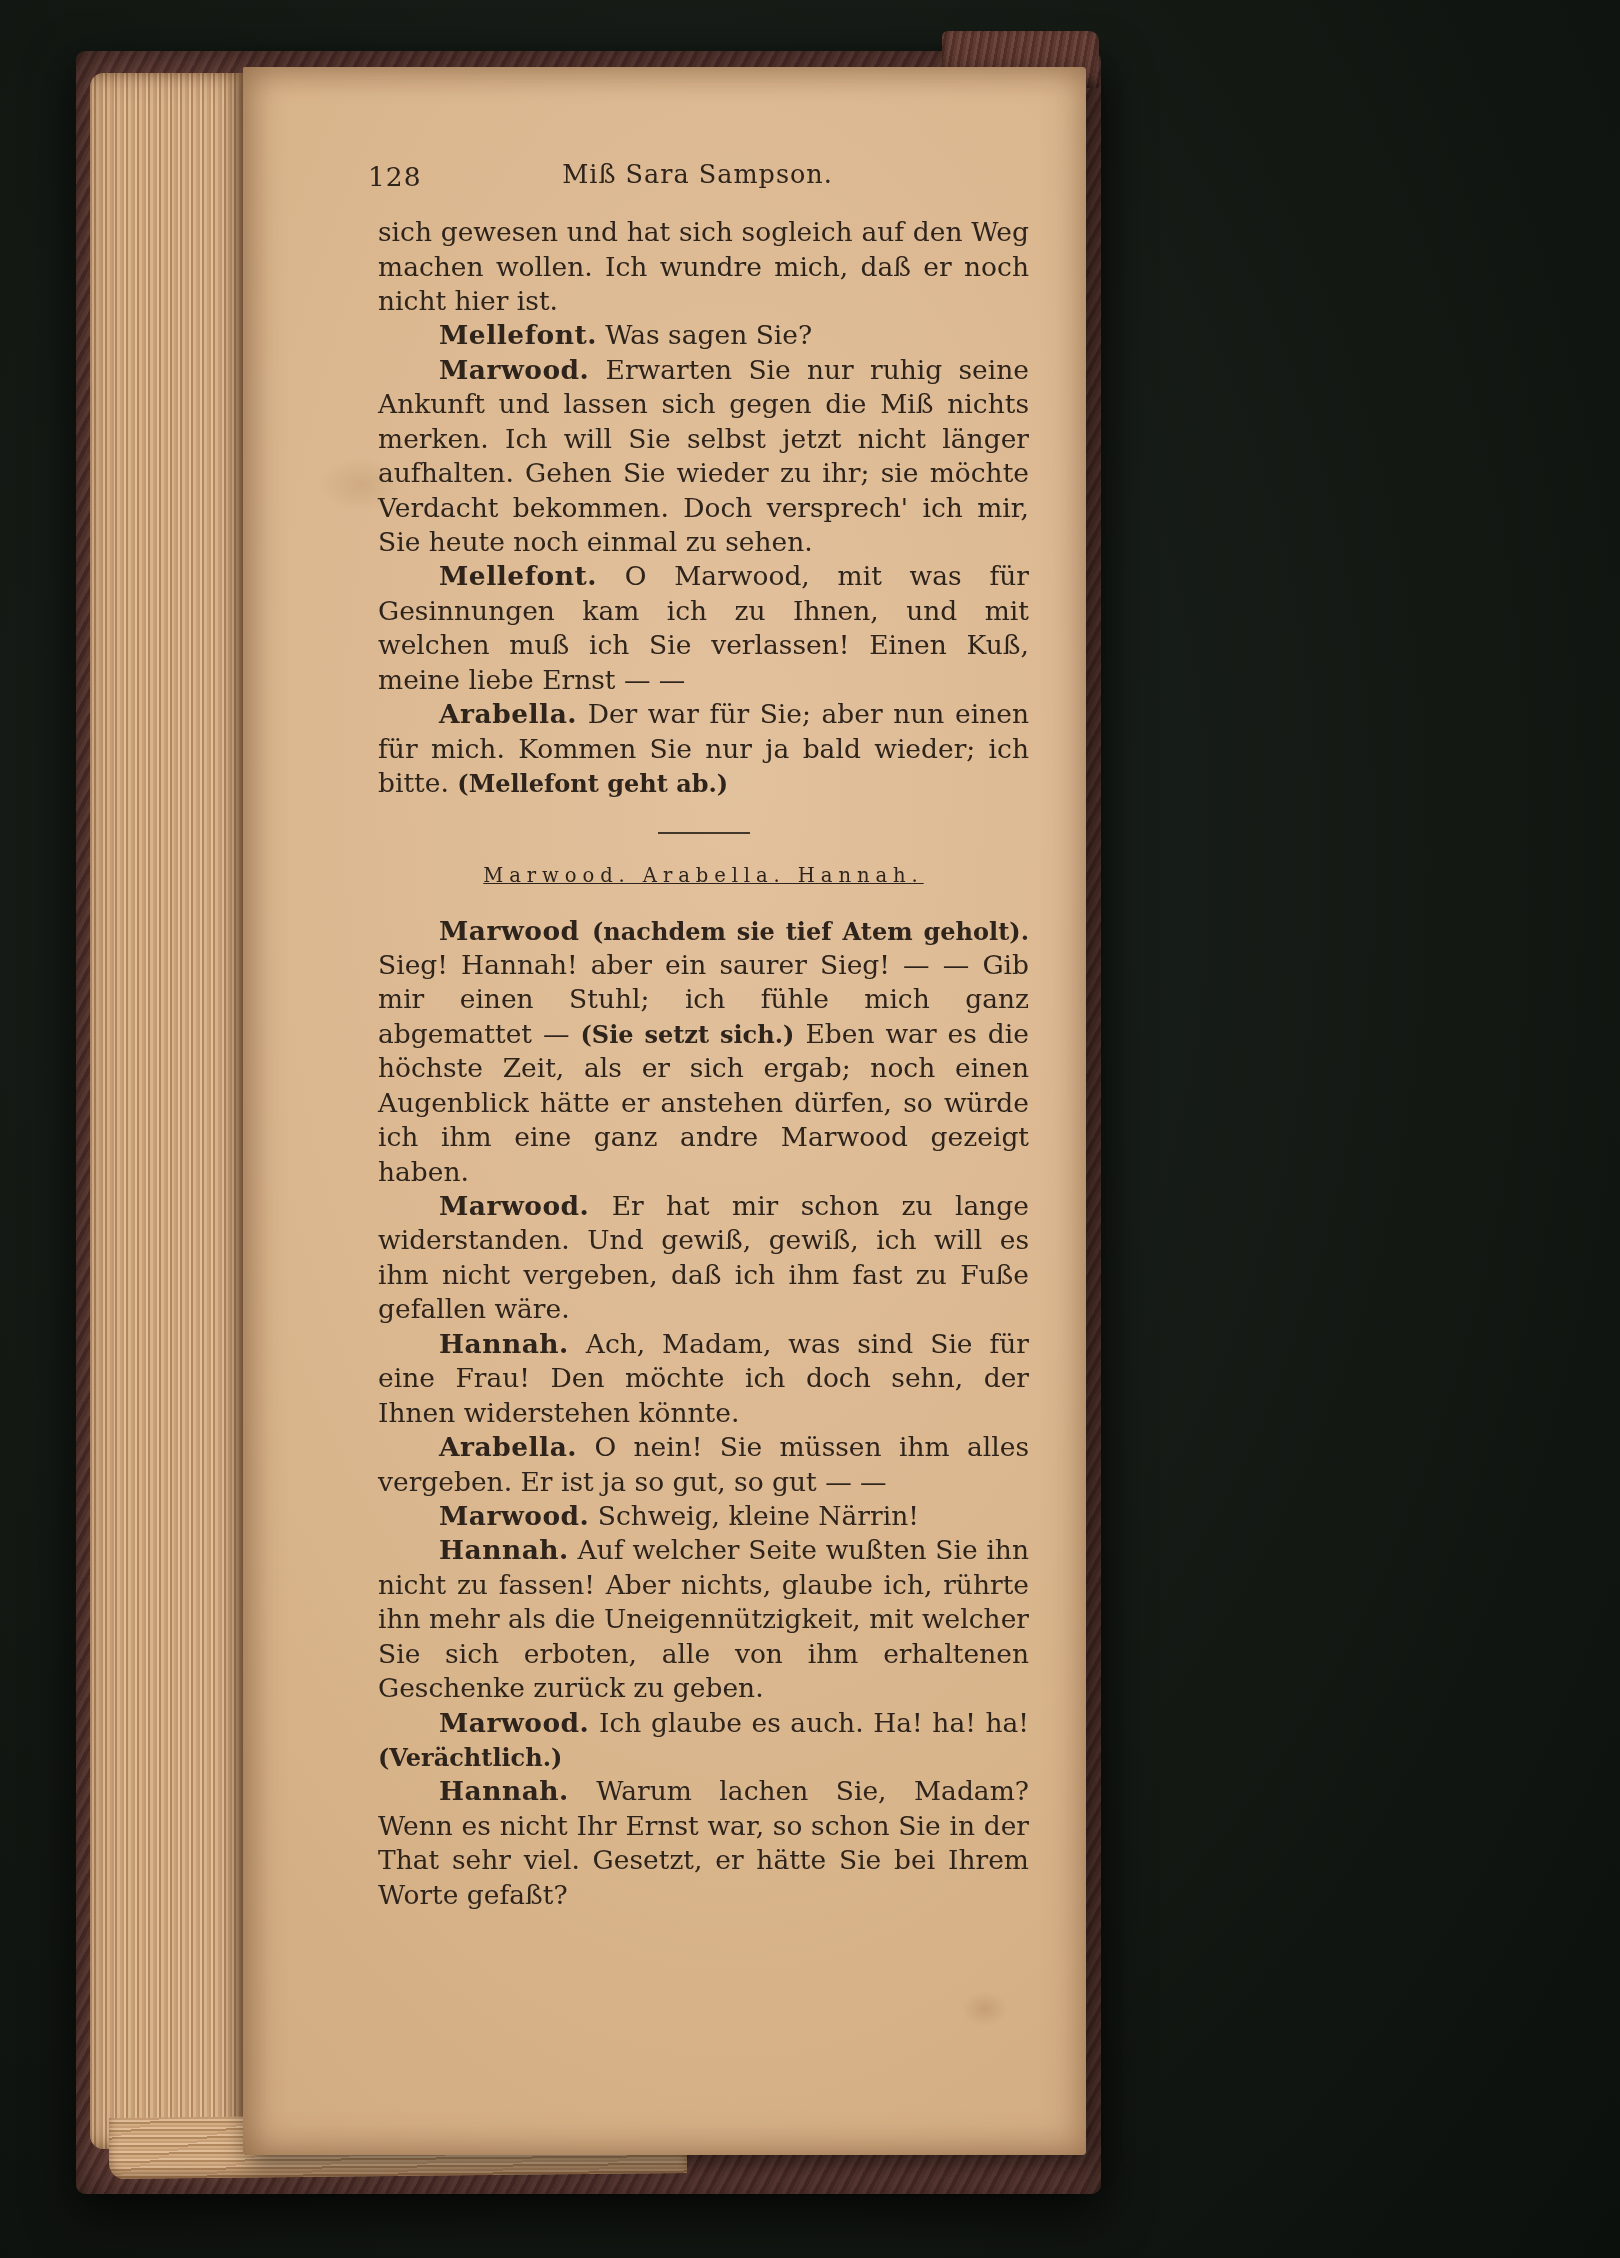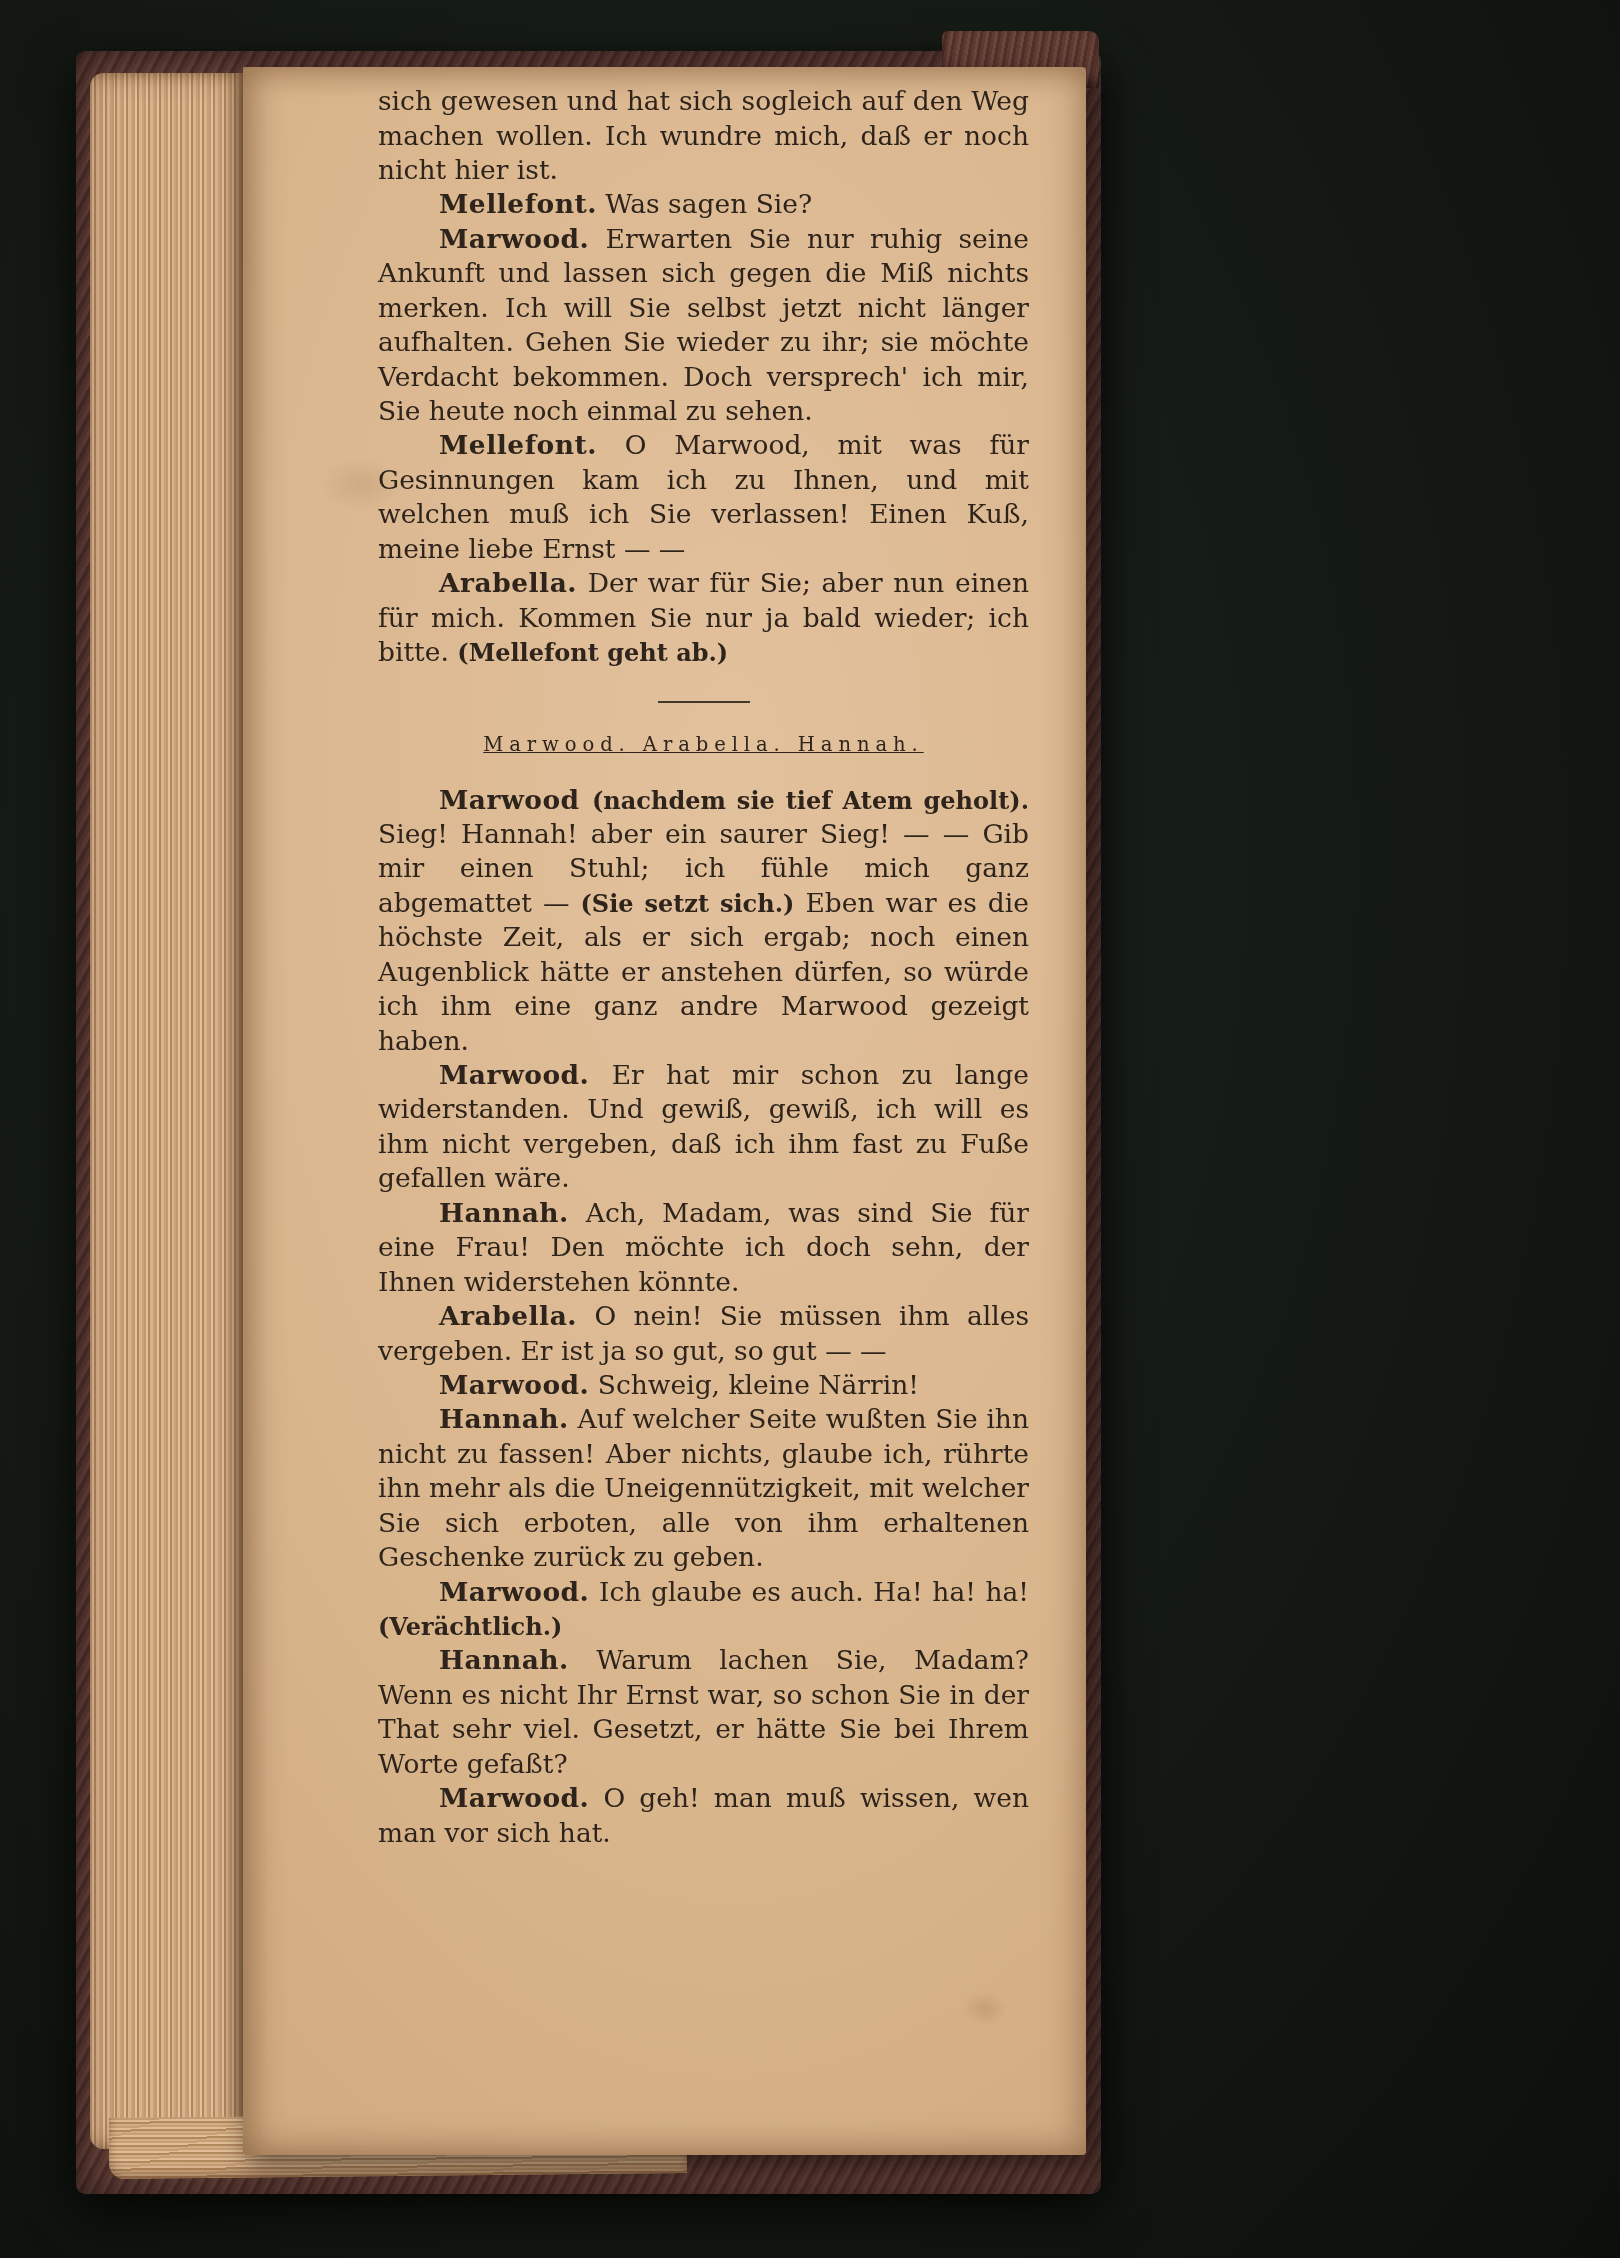--- a/index.html
+++ b/index.html
@@ -68,34 +68,37 @@
 </head>
 <body>
 
 <div class="book">
   <div class="cover"></div>
   <div class="cover-corner"></div>
   <div class="page-stack"></div>
   <div class="page-stack-bottom"></div>
   <div class="page">
     <div class="page-inner">
+      <div class="page-header">
+        <span class="page-number">128</span>
+        <div class="running-title">Miß Sara Sampson.</div>
+      </div>
       <div class="text-body">
           <p class="no-indent"><span class="text">sich gewesen und hat sich sogleich auf den Weg machen wollen. Ich wundre mich, daß er noch nicht hier ist.</span></p>
           <p><span class="speaker">Mellefont.</span><span class="text"> Was sagen Sie?</span></p>
           <p><span class="speaker">Marwood.</span><span class="text"> Erwarten Sie nur ruhig seine Ankunft und lassen sich gegen die Miß nichts merken. Ich will Sie selbst jetzt nicht länger aufhalten. Gehen Sie wieder zu ihr; sie möchte Verdacht bekommen. Doch versprech' ich mir, Sie heute noch einmal zu sehen.</span></p>
           <p><span class="speaker">Mellefont.</span><span class="text"> O Marwood, mit was für Gesinnungen kam ich zu Ihnen, und mit welchen muß ich Sie verlassen! Einen Kuß, meine liebe Ernst — —</span></p>
           <p><span class="speaker">Arabella.</span><span class="text"> Der war für Sie; aber nun einen für mich. Kommen Sie nur ja bald wieder; ich bitte. </span><span class="stage">(Mellefont geht ab.)</span></p>
           <div class="separator"></div>
           <div class="character-line">Marwood. Arabella. Hannah.</div>
           <p><span class="speaker">Marwood </span><span class="stage">(nachdem sie tief Atem geholt).</span><span class="text"> Sieg! Hannah! aber ein saurer Sieg! — — Gib mir einen Stuhl; ich fühle mich ganz abgemattet — </span><span class="stage">(Sie setzt sich.)</span><span class="text"> Eben war es die höchste Zeit, als er sich ergab; noch einen Augenblick hätte er anstehen dürfen, so würde ich ihm eine ganz andre Marwood gezeigt haben.</span></p>
           <p><span class="speaker">Marwood.</span><span class="text"> Er hat mir schon zu lange widerstanden. Und gewiß, gewiß, ich will es ihm nicht vergeben, daß ich ihm fast zu Fuße gefallen wäre.</span></p>
           <p><span class="speaker">Hannah.</span><span class="text"> Ach, Madam, was sind Sie für eine Frau! Den möchte ich doch sehn, der Ihnen widerstehen könnte.</span></p>
           <p><span class="speaker">Arabella.</span><span class="text"> O nein! Sie müssen ihm alles vergeben. Er ist ja so gut, so gut — —</span></p>
           <p><span class="speaker">Marwood.</span><span class="text"> Schweig, kleine Närrin!</span></p>
           <p><span class="speaker">Hannah.</span><span class="text"> Auf welcher Seite wußten Sie ihn nicht zu fassen! Aber nichts, glaube ich, rührte ihn mehr als die Uneigennützigkeit, mit welcher Sie sich erboten, alle von ihm erhaltenen Geschenke zurück zu geben.</span></p>
           <p><span class="speaker">Marwood.</span><span class="text"> Ich glaube es auch. Ha! ha! ha! </span><span class="stage">(Verächtlich.)</span></p>
           <p><span class="speaker">Hannah.</span><span class="text"> Warum lachen Sie, Madam? Wenn es nicht Ihr Ernst war, so schon Sie in der That sehr viel. Gesetzt, er hätte Sie bei Ihrem Worte gefaßt?</span></p>
-          <p><span class="speaker">Marwood.</span><span class="text"> O geh! man muß wissen, wen man vor sich hat.</span></p>
         </div>
     </div>
   </div>
 </div>
 
 
 </body></html>

